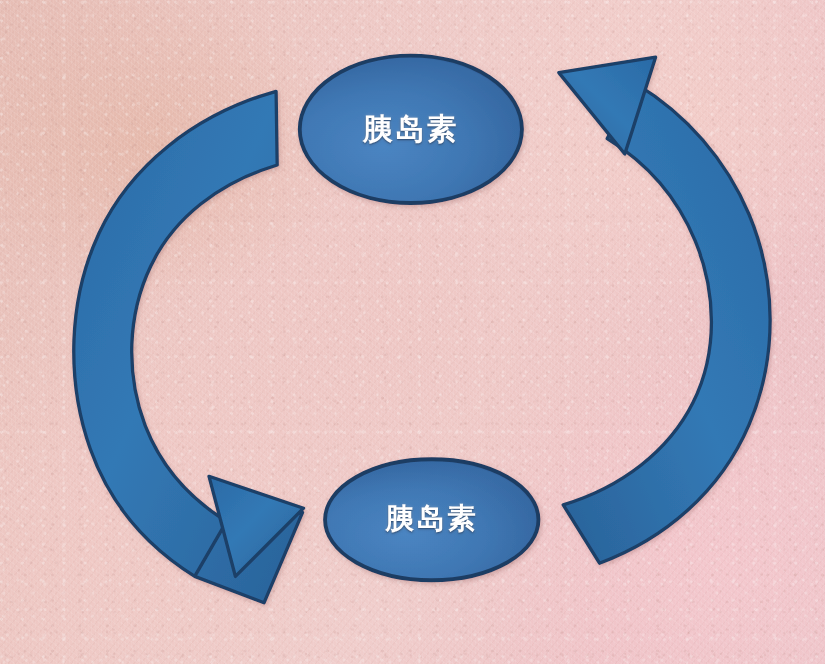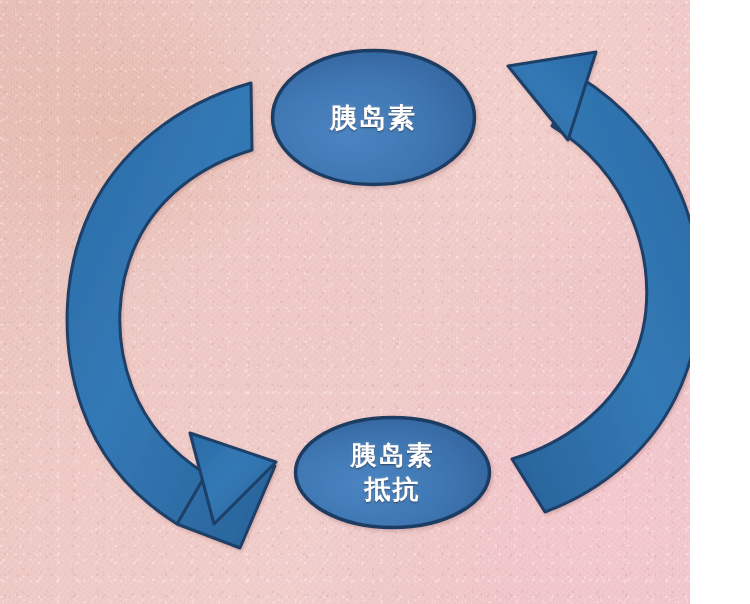--- a/index.html
+++ b/index.html
@@ -6,21 +6,21 @@
     margin: 0;
     padding: 0;
     background: #ffffff;
   }
   body {
     font-family: "Liberation Sans", sans-serif;
   }
 
   #stage {
     position: relative;
-    width: 690px;
+    width: 750px;
     height: 604px;
     overflow: hidden;
   }
 
   
   #bg-base {
     position: absolute;
     inset: 0;
     background-color: #edc8c5;
     background-image:
@@ -179,16 +179,15 @@
       <ellipse cx="392.5" cy="472.5" rx="94" ry="52.5" fill="url(#nodeSheen)"></ellipse>
     </g>
   </svg>
 
   <div class="node-label" id="label-top">
     <span>胰岛素</span>
   </div>
 
   <div class="node-label" id="label-bottom">
     <span>胰岛素</span>
-    <span>抵抗</span>
   </div>
 
 </div>
 
 </body></html>

